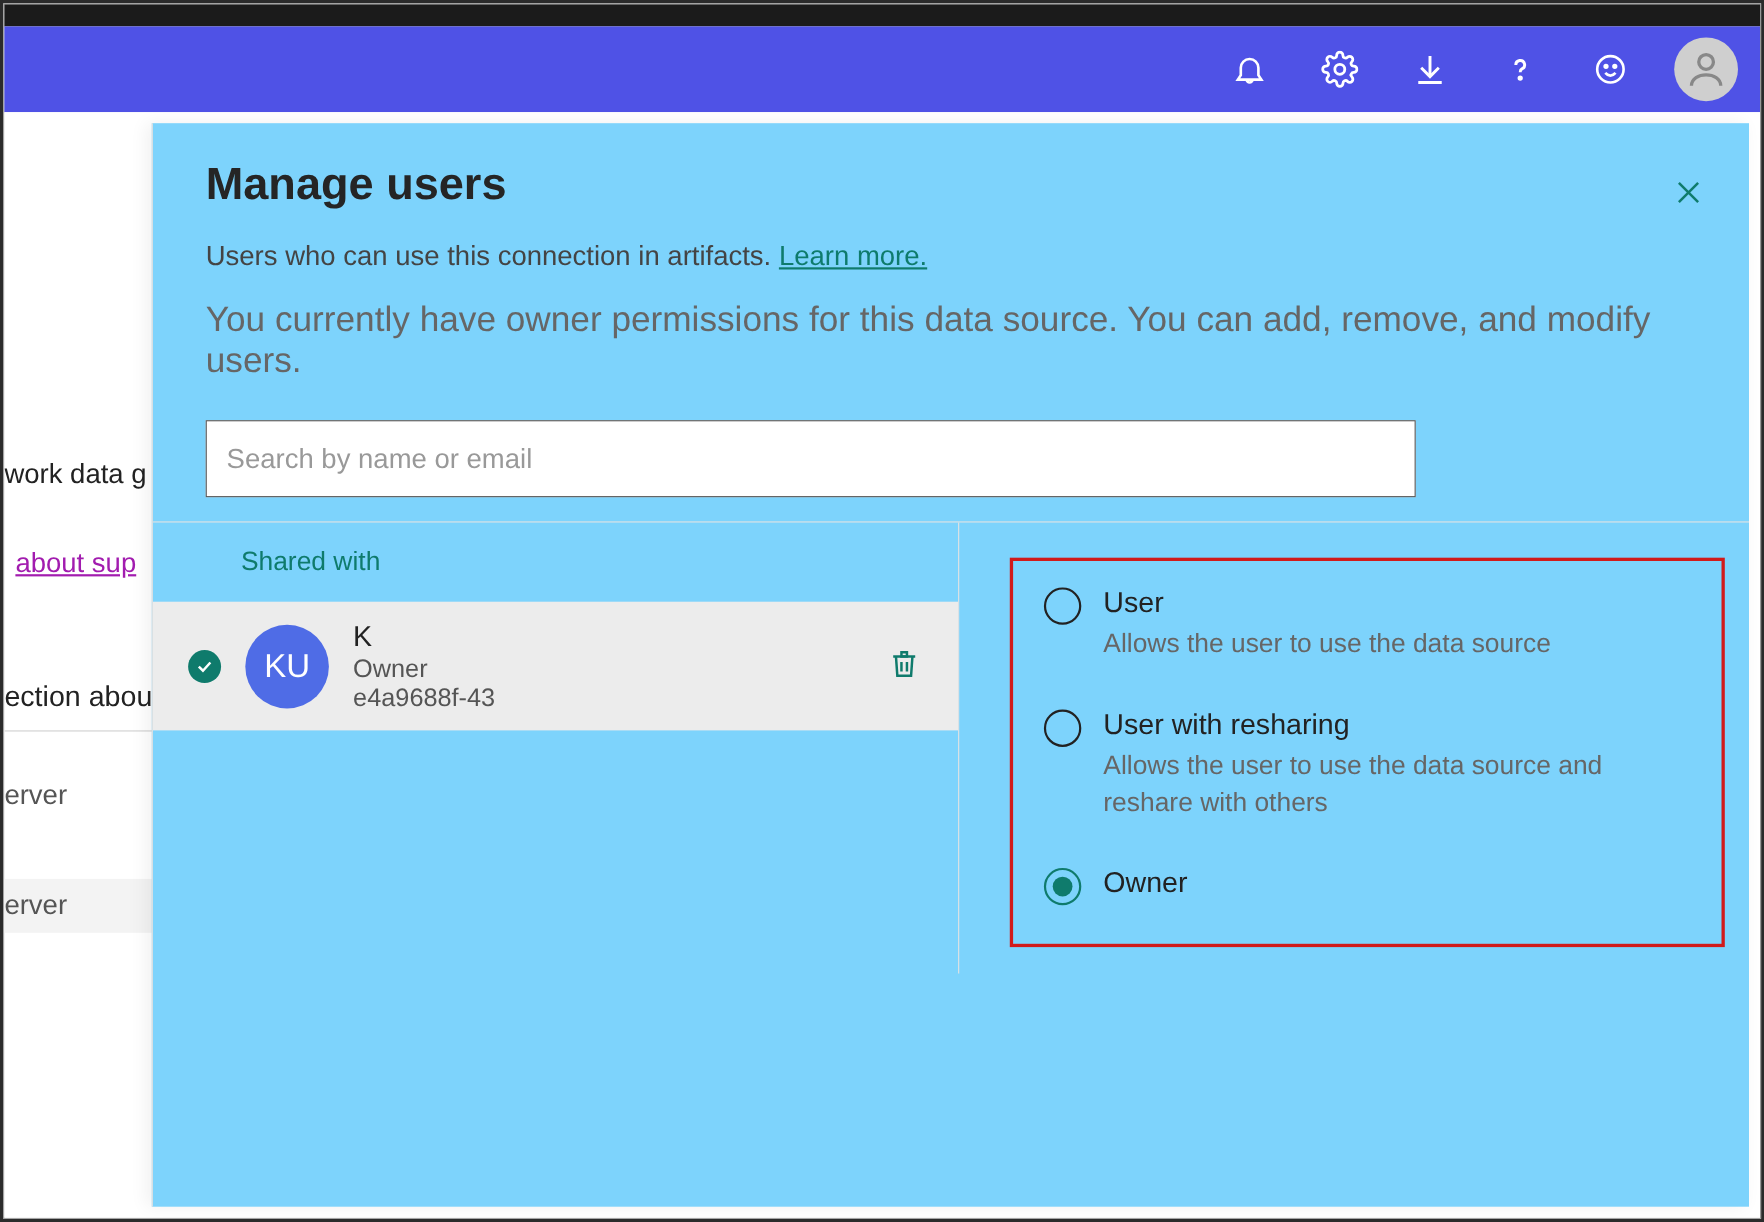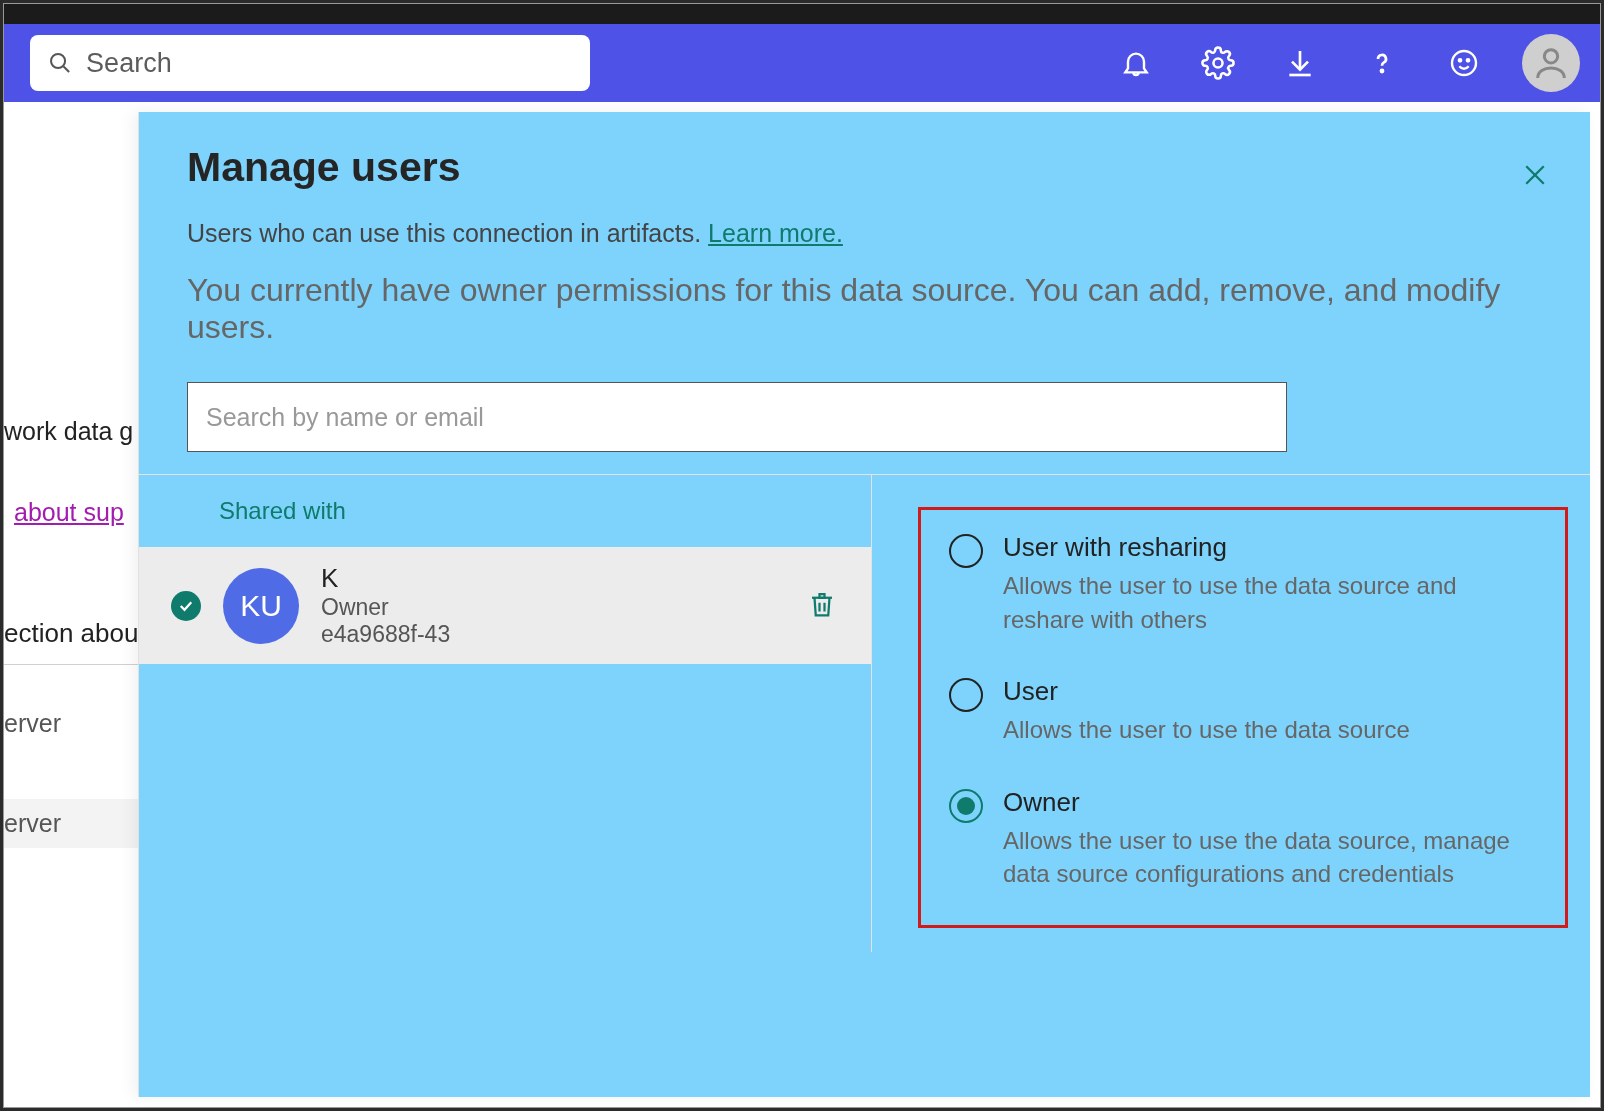--- a/index.html
+++ b/index.html
@@ -64,27 +64,20 @@
   .role-label { font-size: 26px; color: #222; margin-bottom: 6px; }
   .role-desc { font-size: 24px; color: #666; line-height: 1.4; max-width: 520px;}
 </style>
 </head>
 <body>
 
 <div class="frame">
 <div class="inner">
   <div class="topbar-black"></div>
   <div class="topbar">
-    <div class="search-box">
-      <svg width="26" height="26" viewBox="0 0 24 24" fill="none" stroke="#555" stroke-width="2">
-            <circle cx="10" cy="10" r="7"></circle>
-            <line x1="21" y1="21" x2="15.5" y2="15.5"></line>
-          </svg>
-      <input placeholder="Search" style="">
-    </div>
     <div class="topbar-spacer"></div>
     <span class="top-icon">
       <svg width="32" height="32" viewBox="0 0 24 24" fill="none" stroke="#fff" stroke-width="1.8">
             <path d="M18 16v-5a6 6 0 1 0-12 0v5l-2 3h16l-2-3z"></path>
             <path d="M10 19a2 2 0 0 0 4 0"></path>
           </svg>
     </span>
     <span class="top-icon">
       <svg width="34" height="34" viewBox="0 0 24 24" fill="none" stroke="#fff" stroke-width="1.8">
             <circle cx="12" cy="12" r="3.2"></circle>
@@ -171,36 +164,35 @@
                   </svg>
             </span>
           </div>
         </div>
 
         <div class="col-right">
           <div class="role-box">
             <div class="role-opt">
               <span class="radio"></span>
               <div>
-                <div class="role-label">User with resharing</div>
-                <div class="role-desc">Allows the user to use the data source and reshare with others</div>
+                <div class="role-label">User</div>
+                <div class="role-desc">Allows the user to use the data source</div>
               </div>
             </div>
             <div class="role-opt">
               <span class="radio"></span>
               <div>
-                <div class="role-label">User</div>
-                <div class="role-desc">Allows the user to use the data source</div>
+                <div class="role-label">User with resharing</div>
+                <div class="role-desc">Allows the user to use the data source and reshare with others</div>
               </div>
             </div>
             <div class="role-opt">
               <span class="radio sel"></span>
               <div>
                 <div class="role-label">Owner</div>
-                <div class="role-desc">Allows the user to use the data source, manage data source configurations and credentials</div>
               </div>
             </div>
           </div>
         </div>
       </div>
 
     </div>
   </div>
 </div>
 </div>

